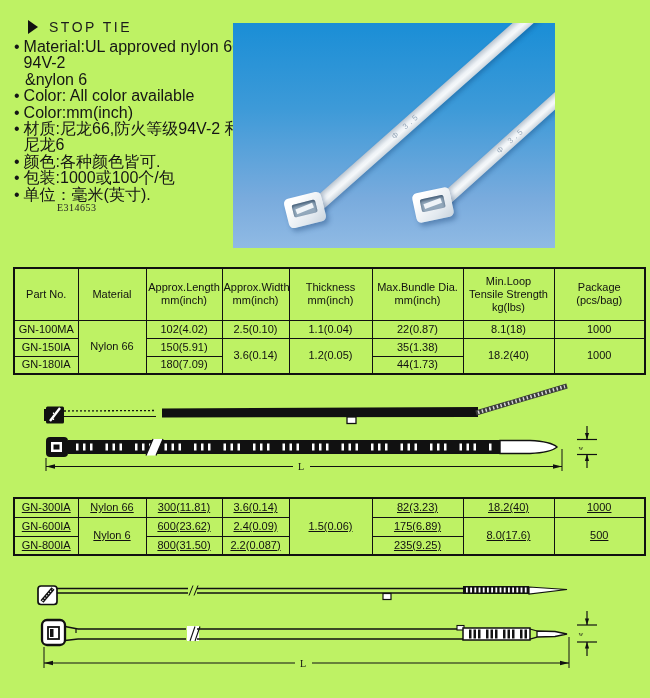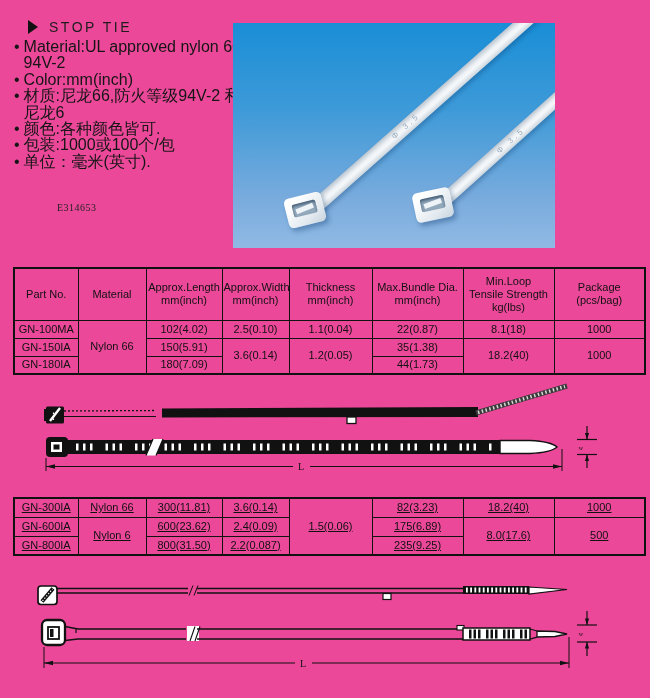--- a/index.html
+++ b/index.html
@@ -1,16 +1,16 @@
 <!DOCTYPE html>
 <html><head>
 <meta charset="utf-8">
 <style>
   html,body{margin:0;padding:0;background:#fff;}
-  .page{position:relative;width:650px;height:698px;background:#ec4899;
+  .page{position:relative;width:650px;height:698px;background:#bef264;
         font-family:"Liberation Sans",sans-serif;color:#111;overflow:hidden;}
 
   
   .title-row{position:absolute;left:28px;top:19px;display:flex;align-items:center;gap:11px;}
   .tri{width:0;height:0;border-left:10px solid #111;border-top:7px solid transparent;border-bottom:7px solid transparent;}
   .title{font-size:14px;letter-spacing:2.5px;color:#1c1c1c;}
   .bullets{position:absolute;left:14px;top:39px;width:228px;font-size:16px;line-height:16.4px;color:#151515;}
   .bl{display:flex;}
   .bl::before{content:"\2022";margin-right:4px;flex:0 0 auto;}
   .bl.cont{padding-left:11px;}
@@ -52,20 +52,22 @@
 
 <div class="page">
 
   <div class="title-row">
     <span class="tri"></span>
     <span class="title">STOP TIE</span>
   </div>
 
   <div class="bullets">
     <div class="bl">Material:UL approved nylon 66 94V-2</div>
+    <div class="bl cont">&amp;nylon 6</div>
+    <div class="bl">Color: All color available</div>
     <div class="bl">Color:mm(inch)</div>
     <div class="bl">材质:尼龙66,防火等级94V-2 和尼龙6</div>
     <div class="bl">颜色:各种颜色皆可.</div>
     <div class="bl">包装:1000或100个/包</div>
     <div class="bl">单位：毫米(英寸).</div>
   </div>
 
   <div class="cert">E314653</div>
 
   <div class="photo">

